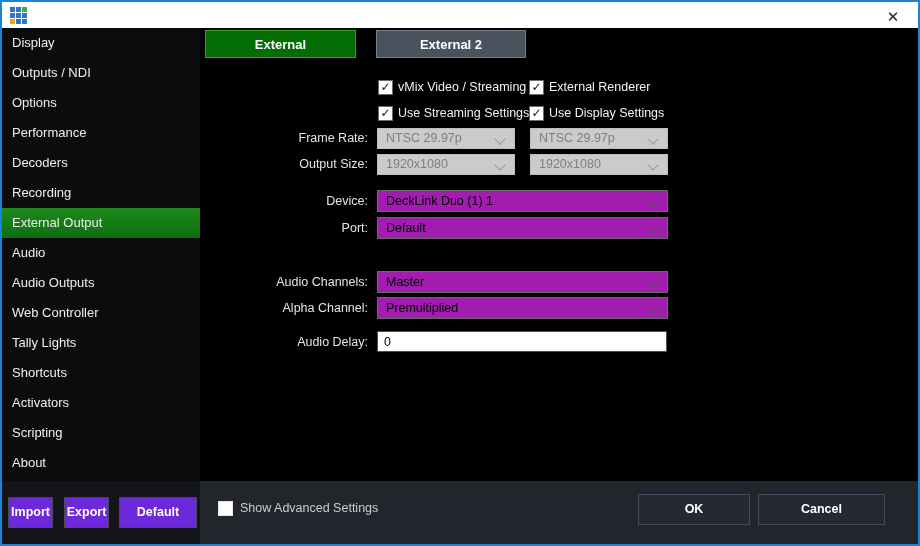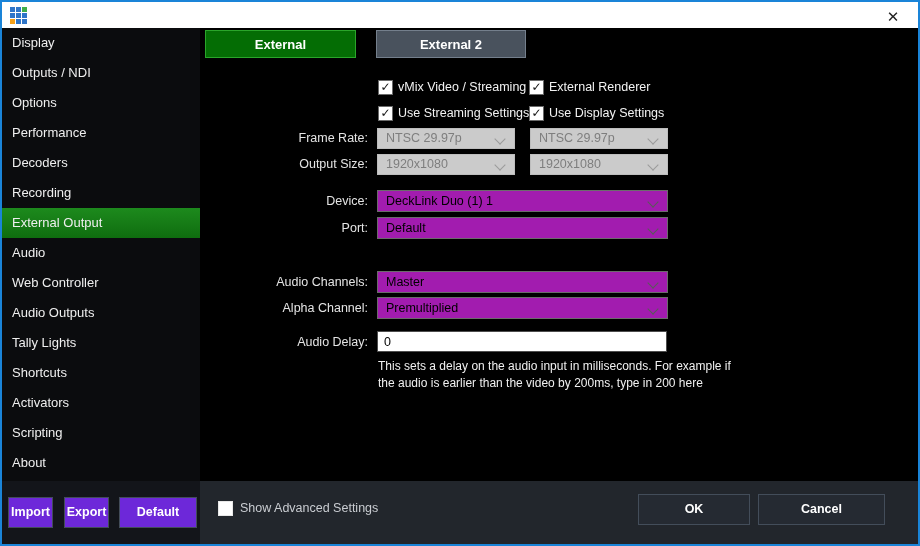--- a/index.html
+++ b/index.html
@@ -84,22 +84,22 @@
 
   <div id="sidebar" class="abs">
     <div class="side-item">Display</div>
     <div class="side-item">Outputs / NDI</div>
     <div class="side-item">Options</div>
     <div class="side-item">Performance</div>
     <div class="side-item">Decoders</div>
     <div class="side-item">Recording</div>
     <div class="side-item selected">External Output</div>
     <div class="side-item">Audio</div>
+    <div class="side-item">Audio Outputs</div>
     <div class="side-item">Web Controller</div>
-    <div class="side-item">Audio Outputs</div>
     <div class="side-item">Tally Lights</div>
     <div class="side-item">Shortcuts</div>
     <div class="side-item">Activators</div>
     <div class="side-item">Scripting</div>
     <div class="side-item">About</div>
   </div>
 
   <div id="tab-external" class="abs tab">External</div>
   <div id="tab-external2" class="abs tab">External 2</div>
 
@@ -153,24 +153,20 @@
 
   <div class="abs f-label" style="top:300px;">Alpha Channel:</div>
   <div class="abs combo tall" style="left:377px;top:297px;width:291px;">
     <span>Premultiplied</span>
     <span class="chev"></span>
   </div>
 
   <div class="abs f-label" style="top:334px;">Audio Delay:</div>
   <input id="delay-input" class="abs" value="0" style="">
 
-  <div id="help-text" class="abs">
-    <div>This sets a delay on the audio input in milliseconds. For example if</div>
-    <div>the audio is earlier than the video by 200ms, type in 200 here</div>
-  </div>
 
   <div id="bottombar" class="abs"></div>
   <div id="bottombar-left" class="abs"></div>
   <div id="btn-import" class="abs dk-btn side-btn">Import</div>
   <div id="btn-export" class="abs dk-btn side-btn">Export</div>
   <div id="btn-default" class="abs dk-btn side-btn">Default</div>
 
   <div id="adv-cb" class="abs"></div>
   <div id="adv-label" class="abs">Show Advanced Settings</div>
 

